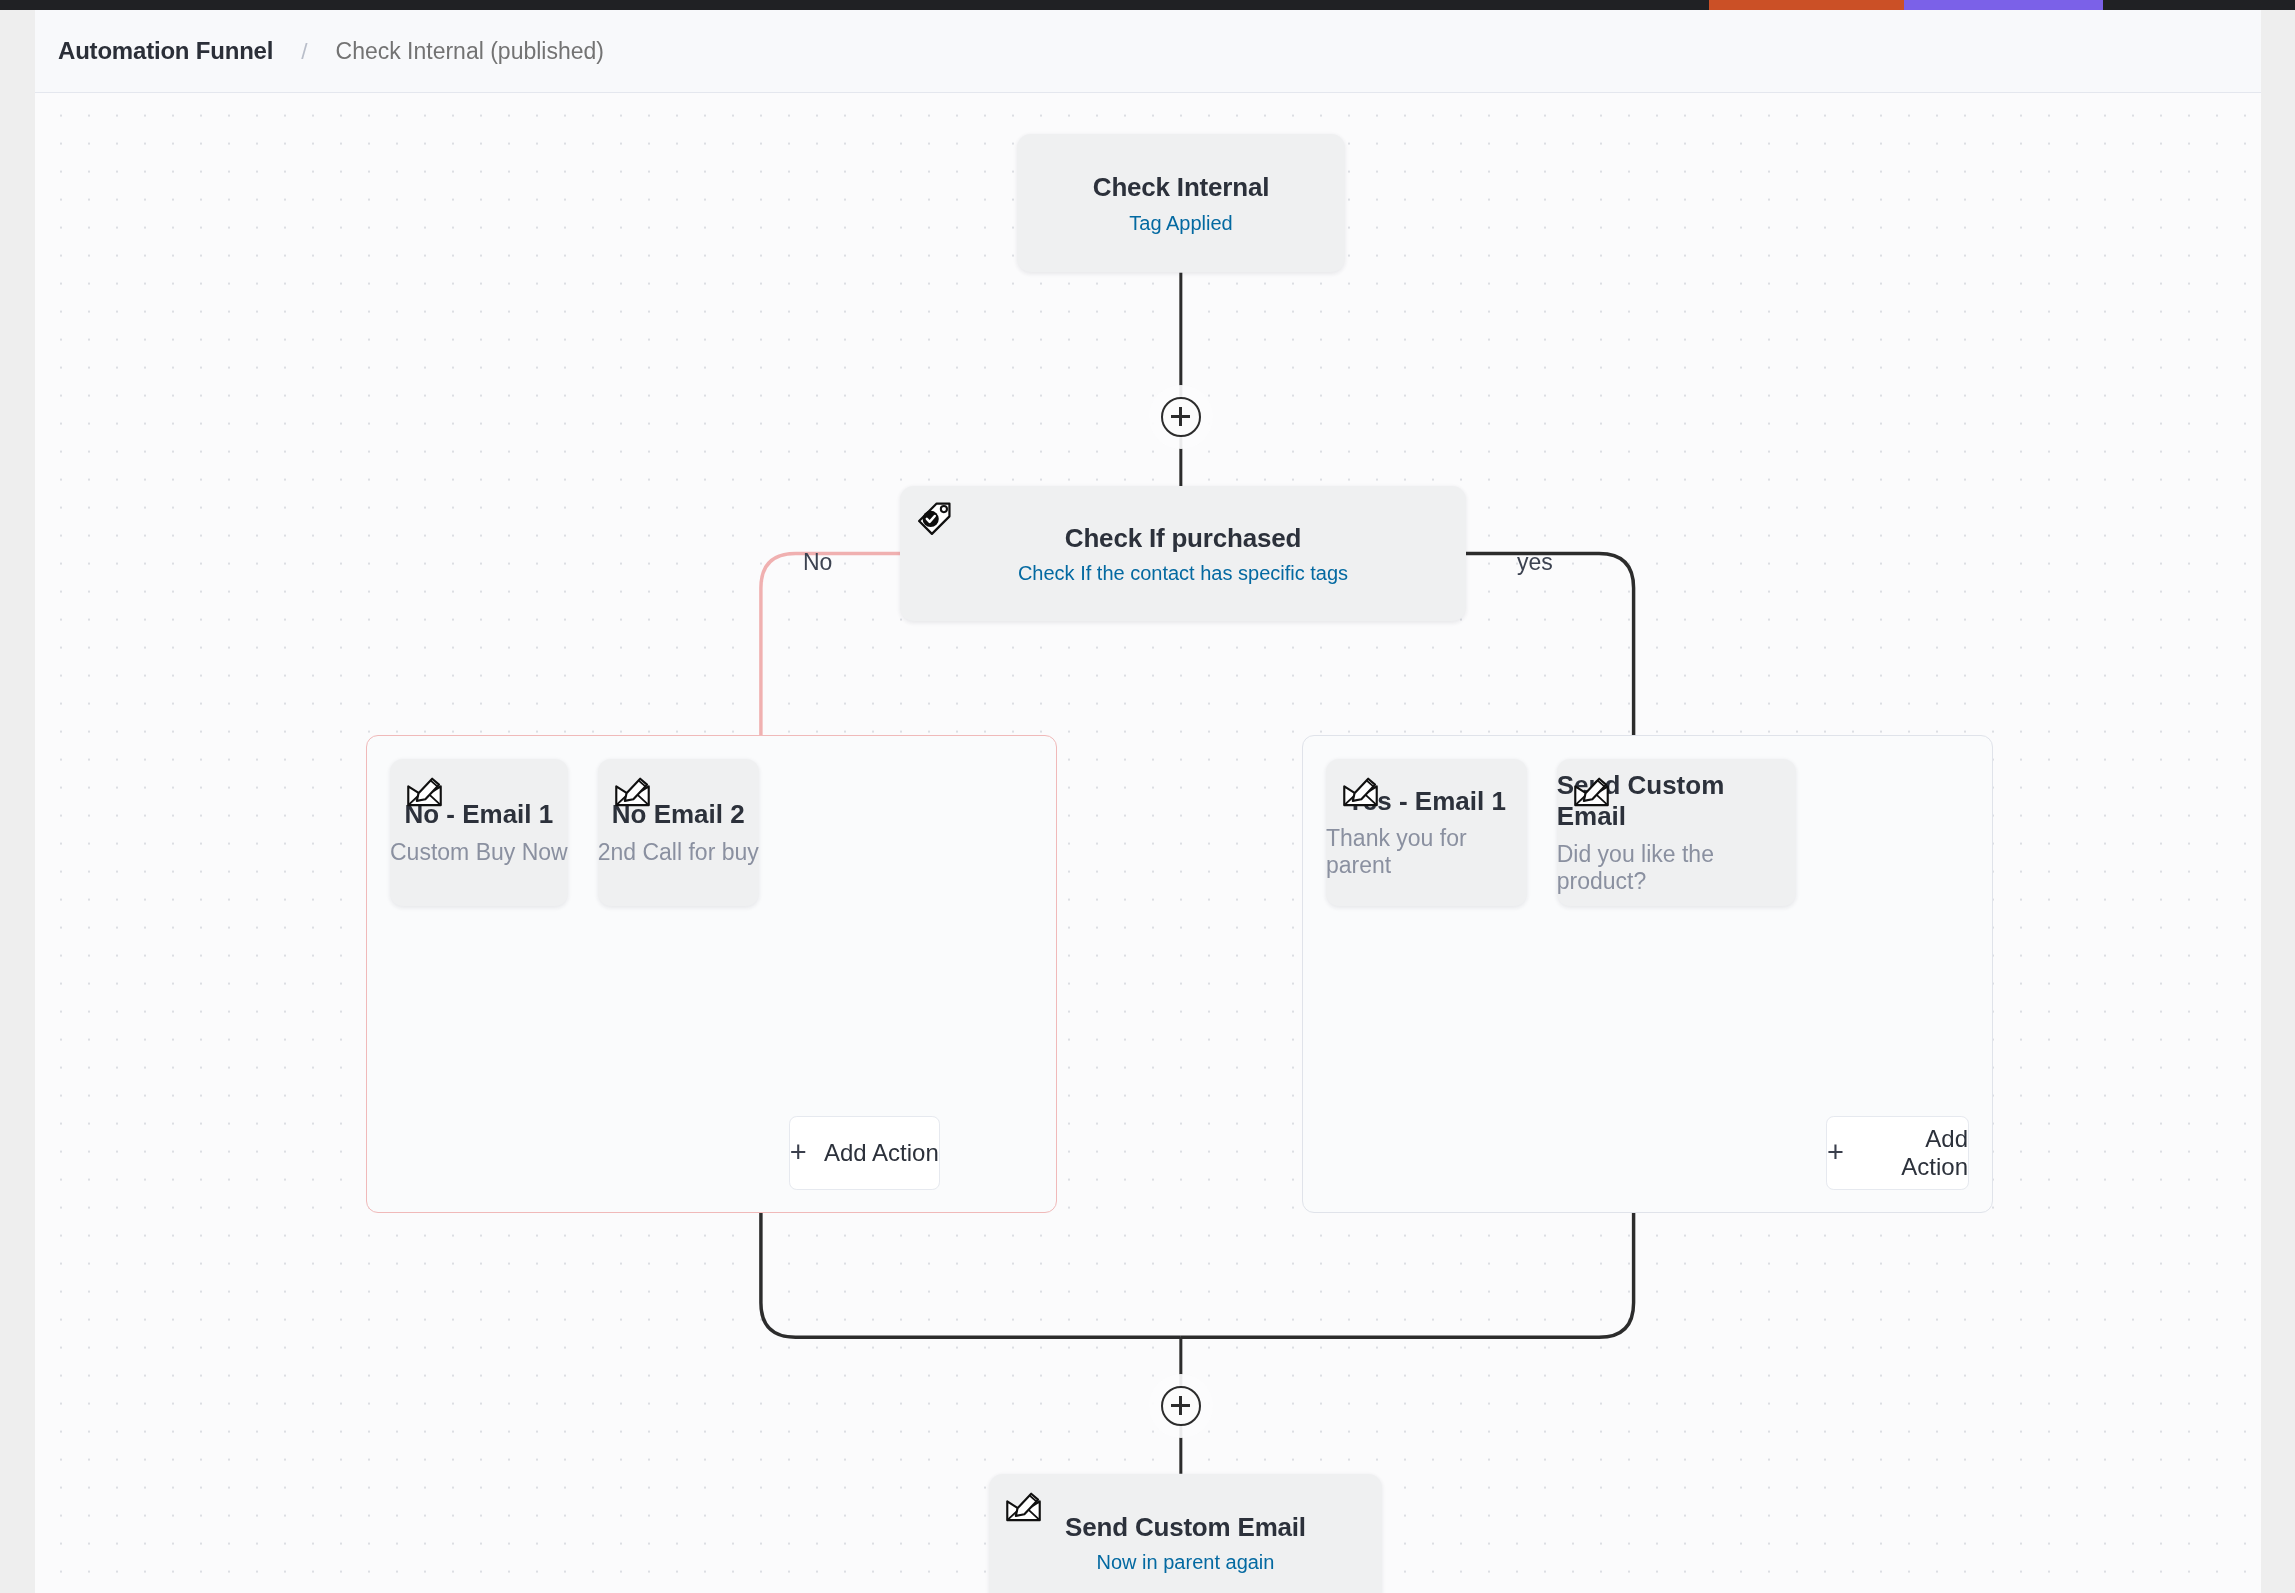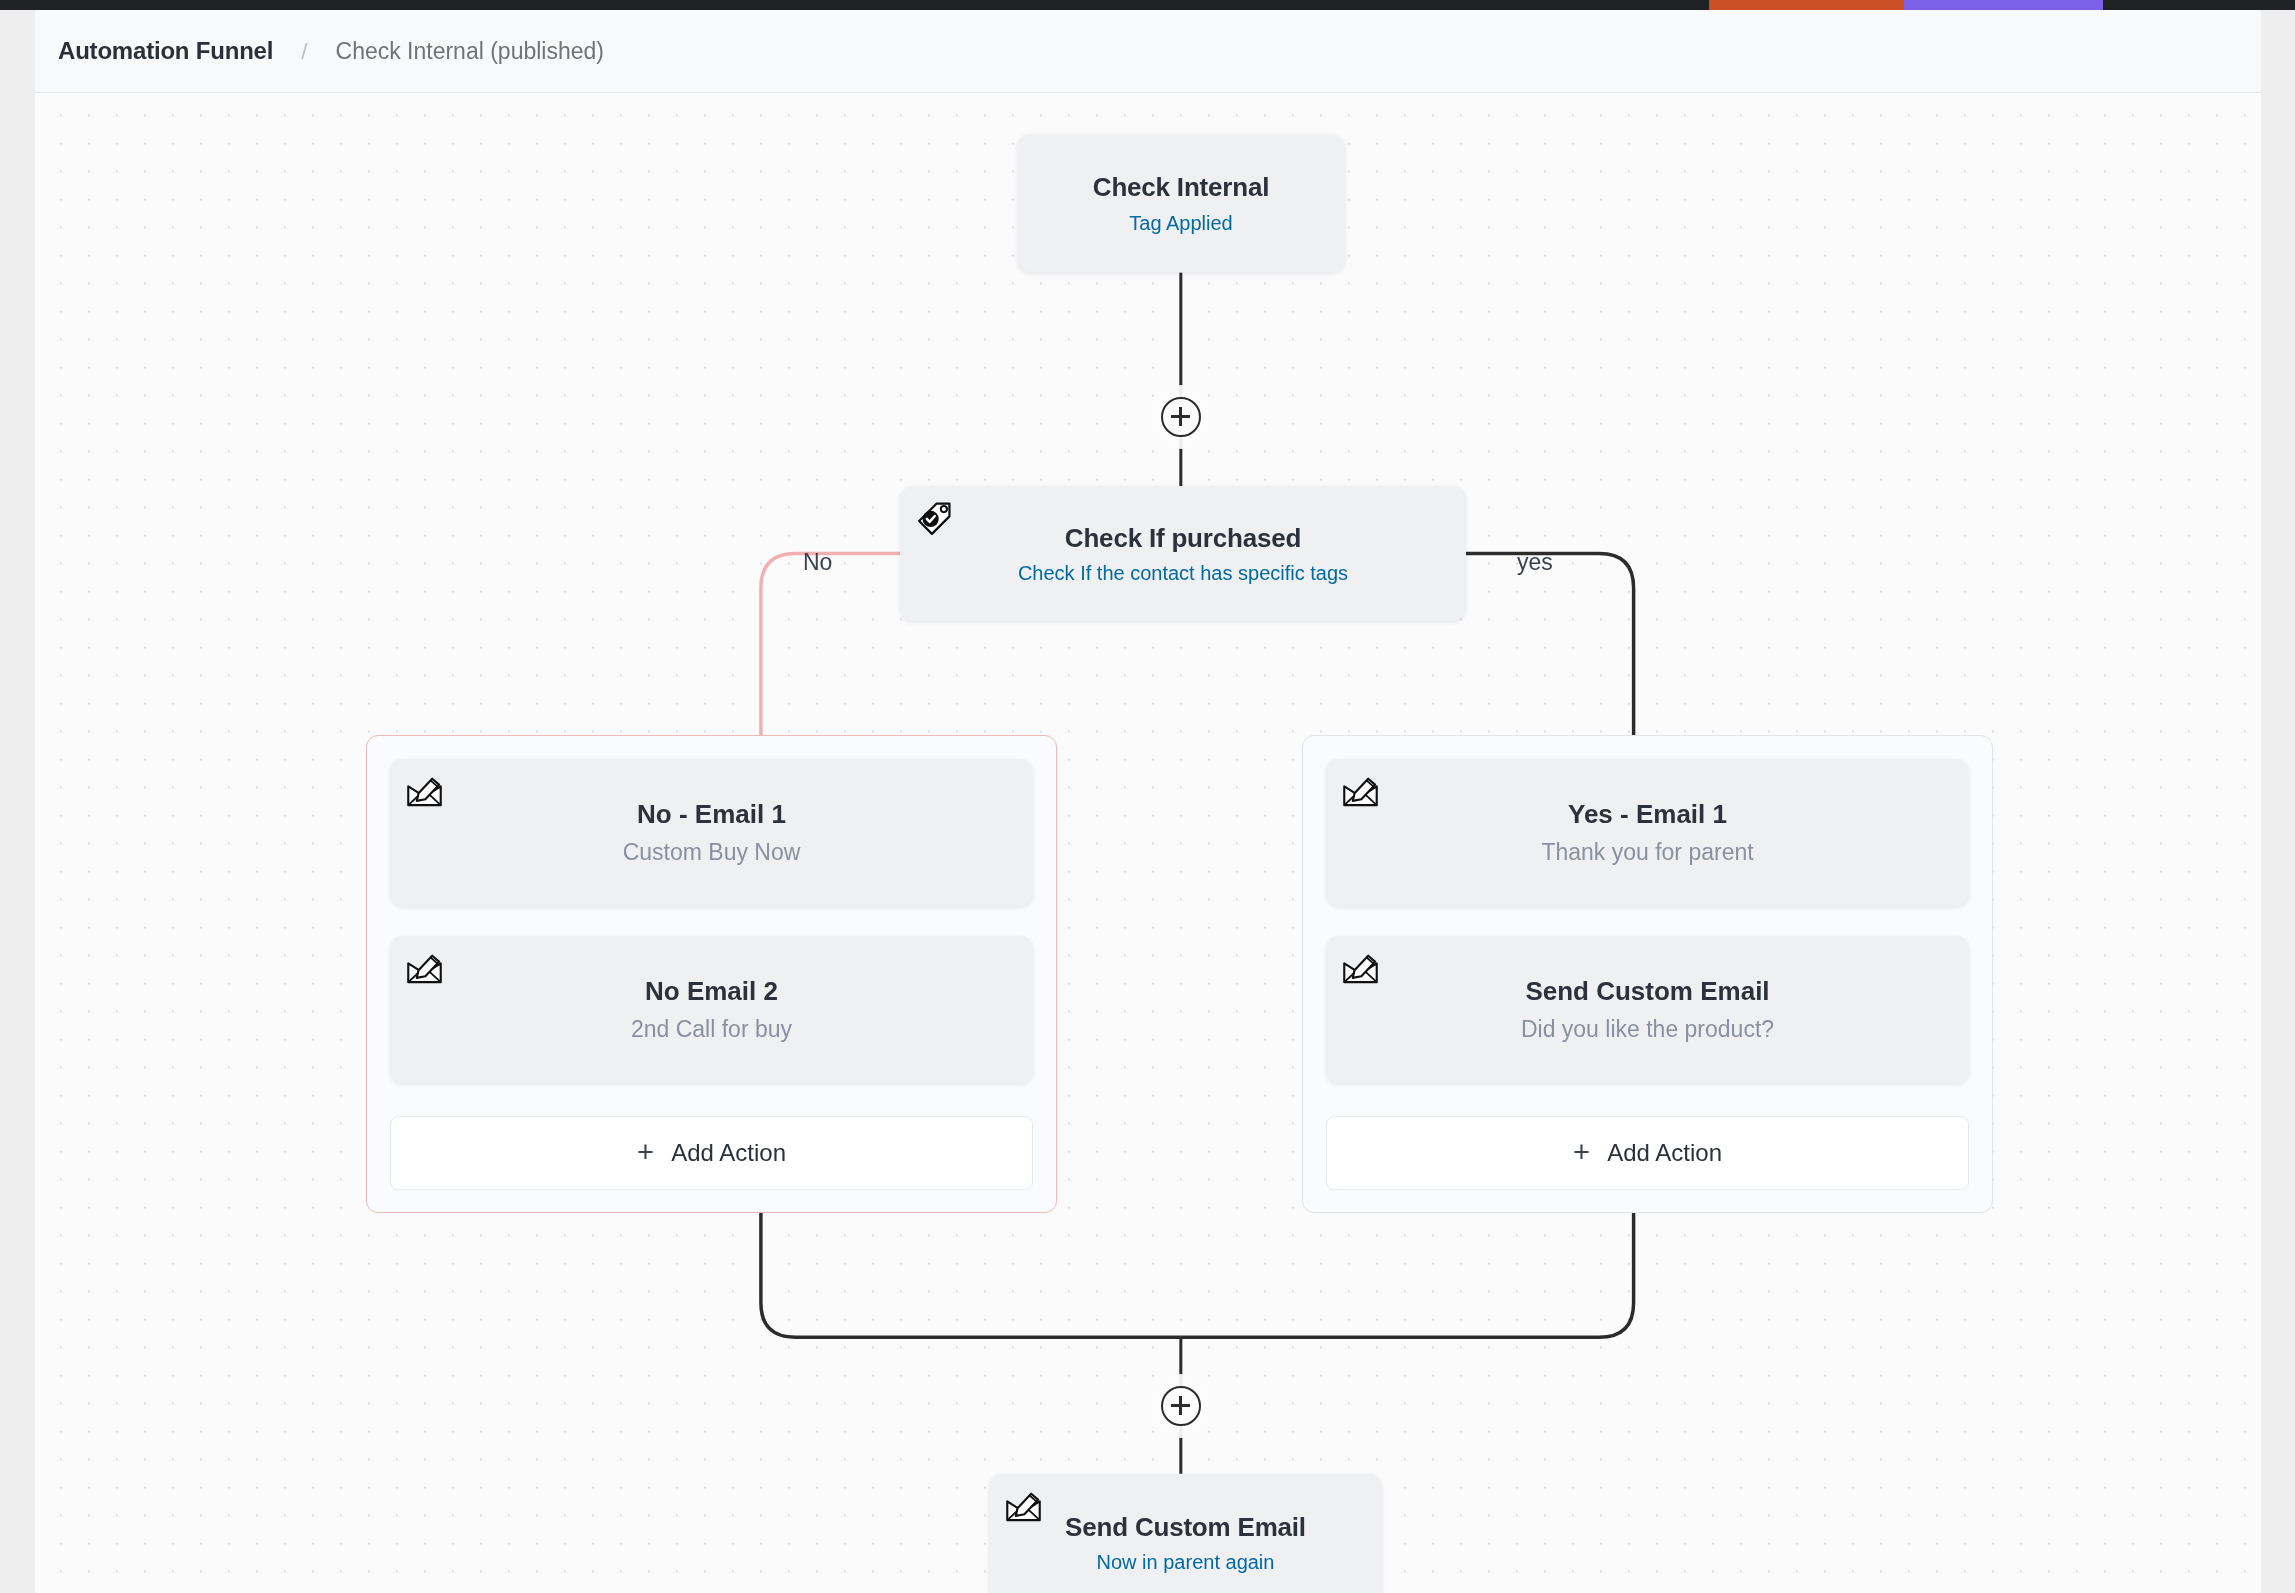--- a/index.html
+++ b/index.html
@@ -149,21 +149,21 @@
   #node-condition { left: 865px; top: 393px; width: 566px; height: 135px; }
   #node-merge { left: 954px; top: 1381px; width: 393px; height: 137px; }
 
   
   .branch-box {
     position: absolute;
     border-radius: 12px;
     background: #fafbfc;
     z-index: 2;
     padding: 22.5px 23px 22.5px 23px;
-    display: flex; flex-direction: column; gap: 30px;
+    display: flex; flex-direction: row; gap: 30px;
   }
   #branch-no { left: 331px; top: 642px; width: 691px; height: 478px;
                border: 1.3px solid #f0b9b9; }
   #branch-yes { left: 1267px; top: 642px; width: 691px; height: 478px;
                 border: 1.3px solid #e0e3ea; }
 
   .action-card {
     position: relative;
     height: 147px;
     background: #eff0f1;

